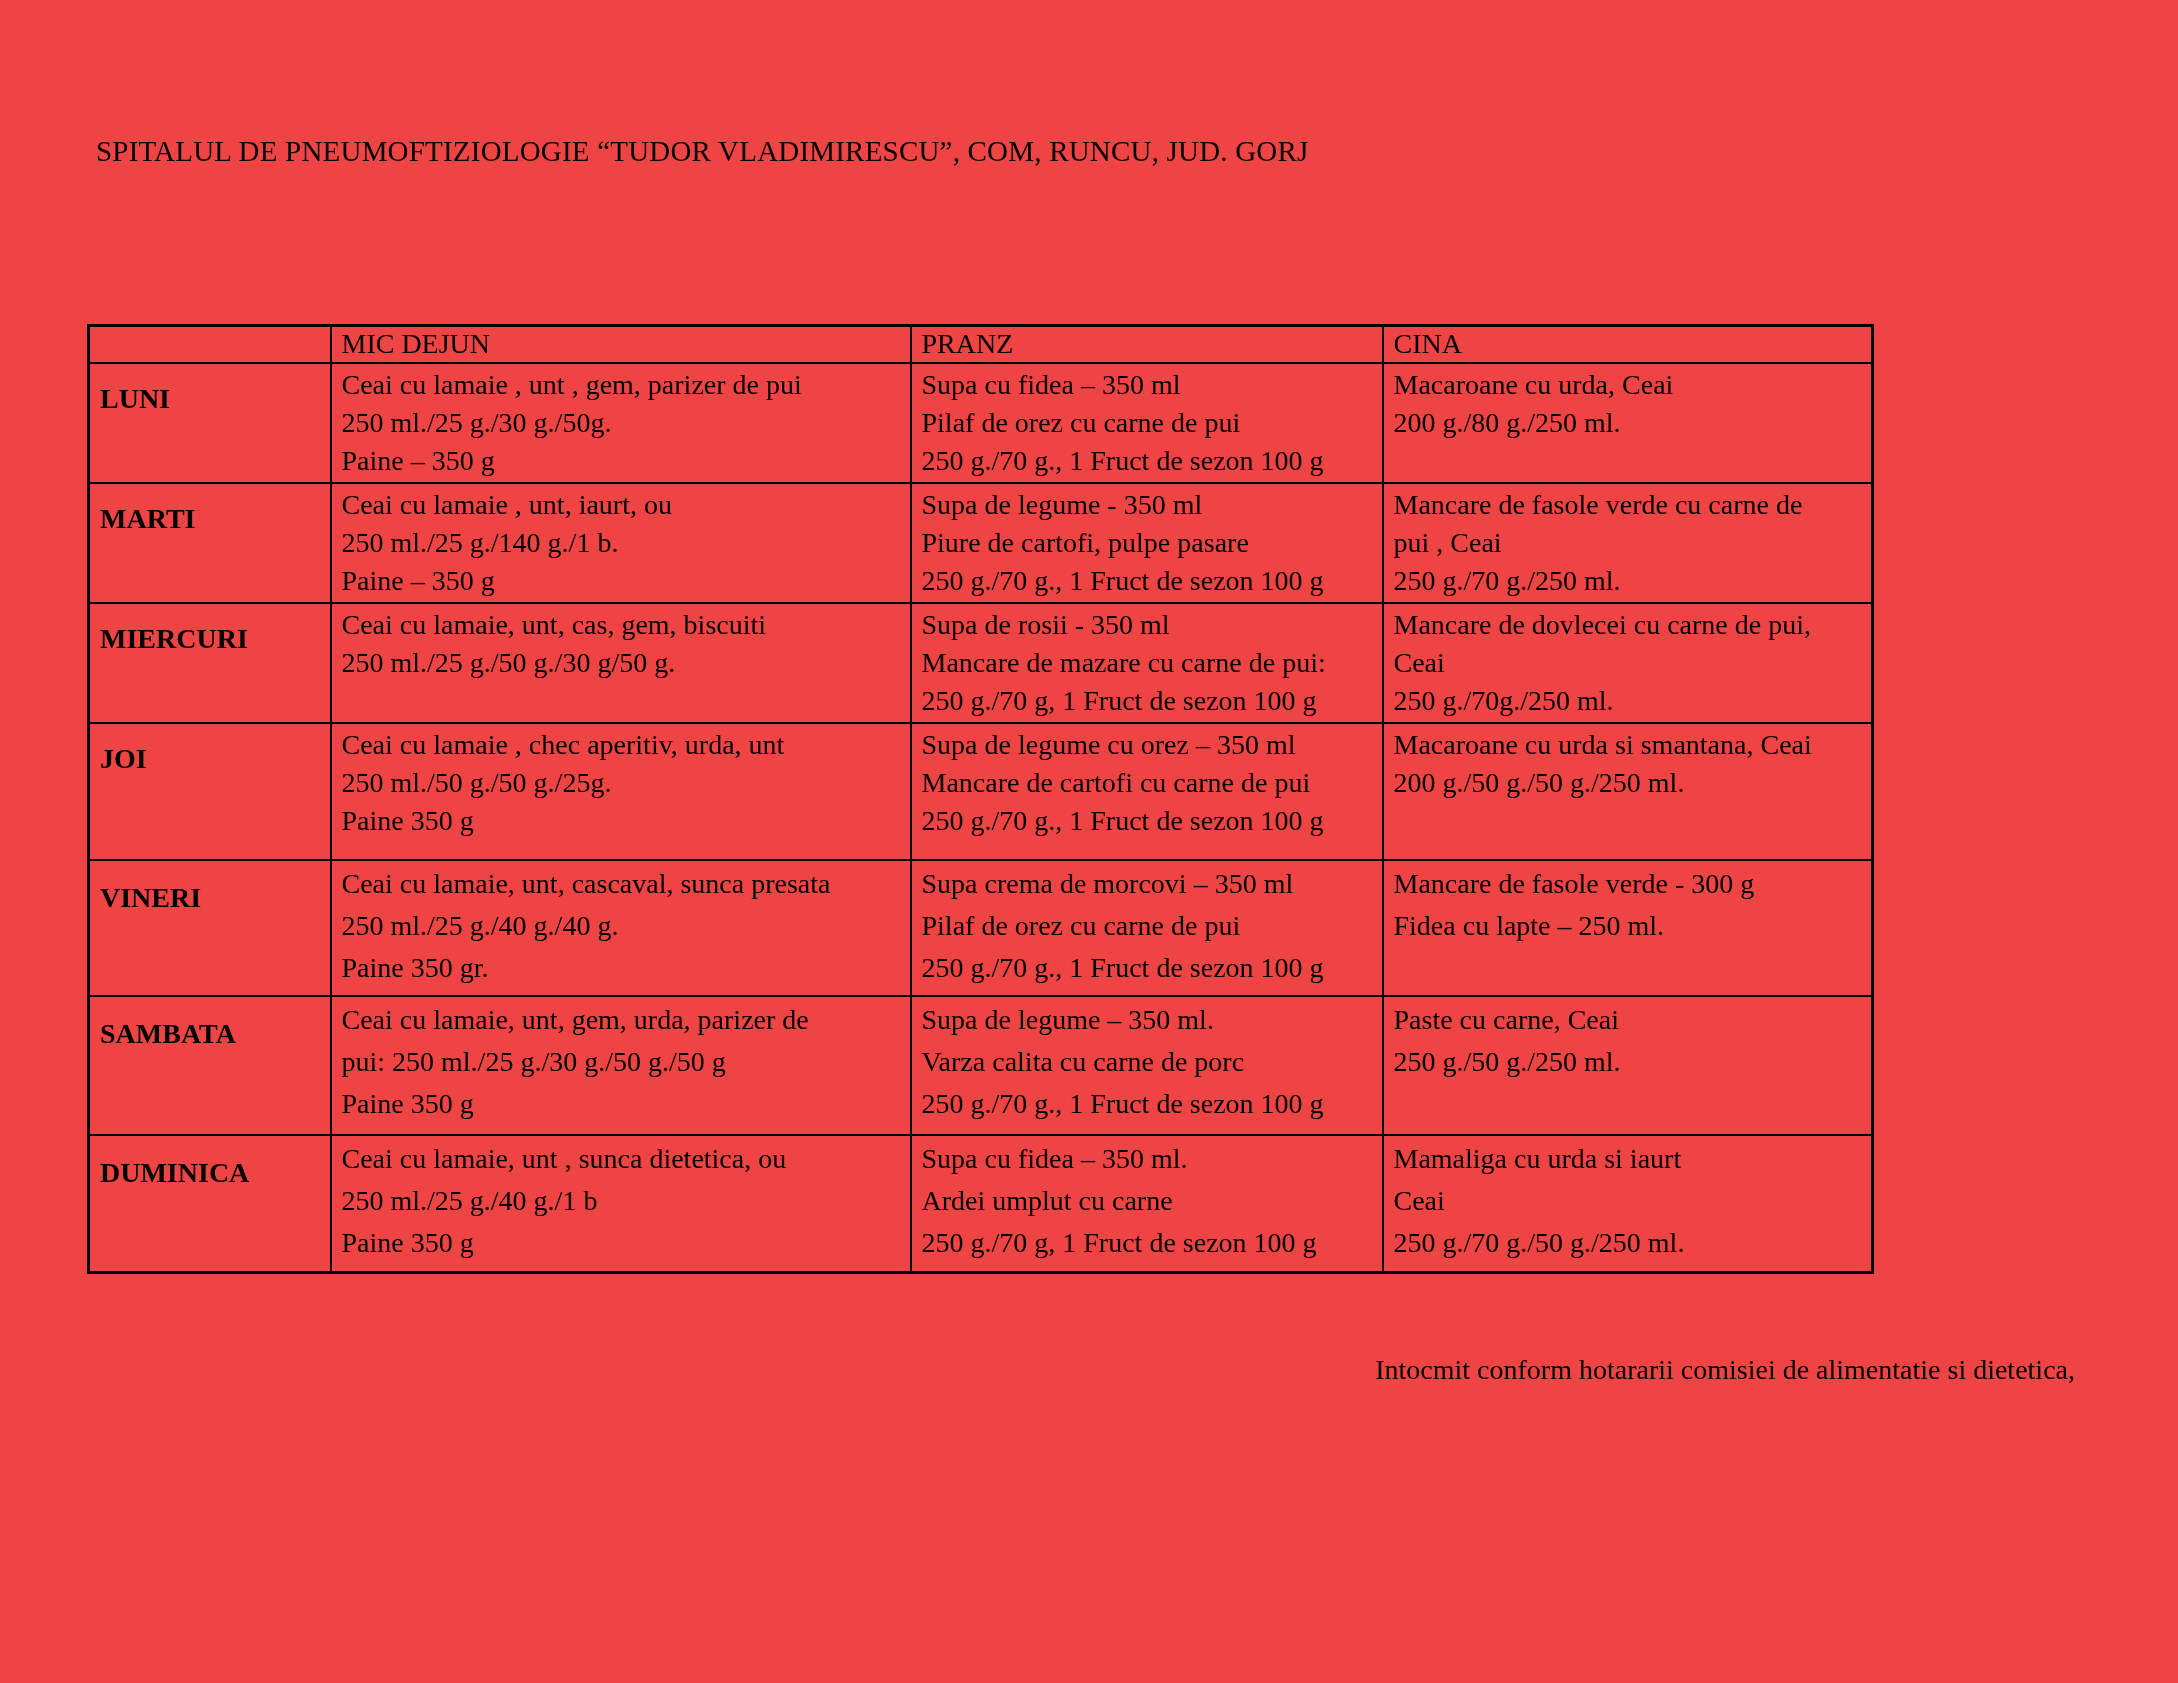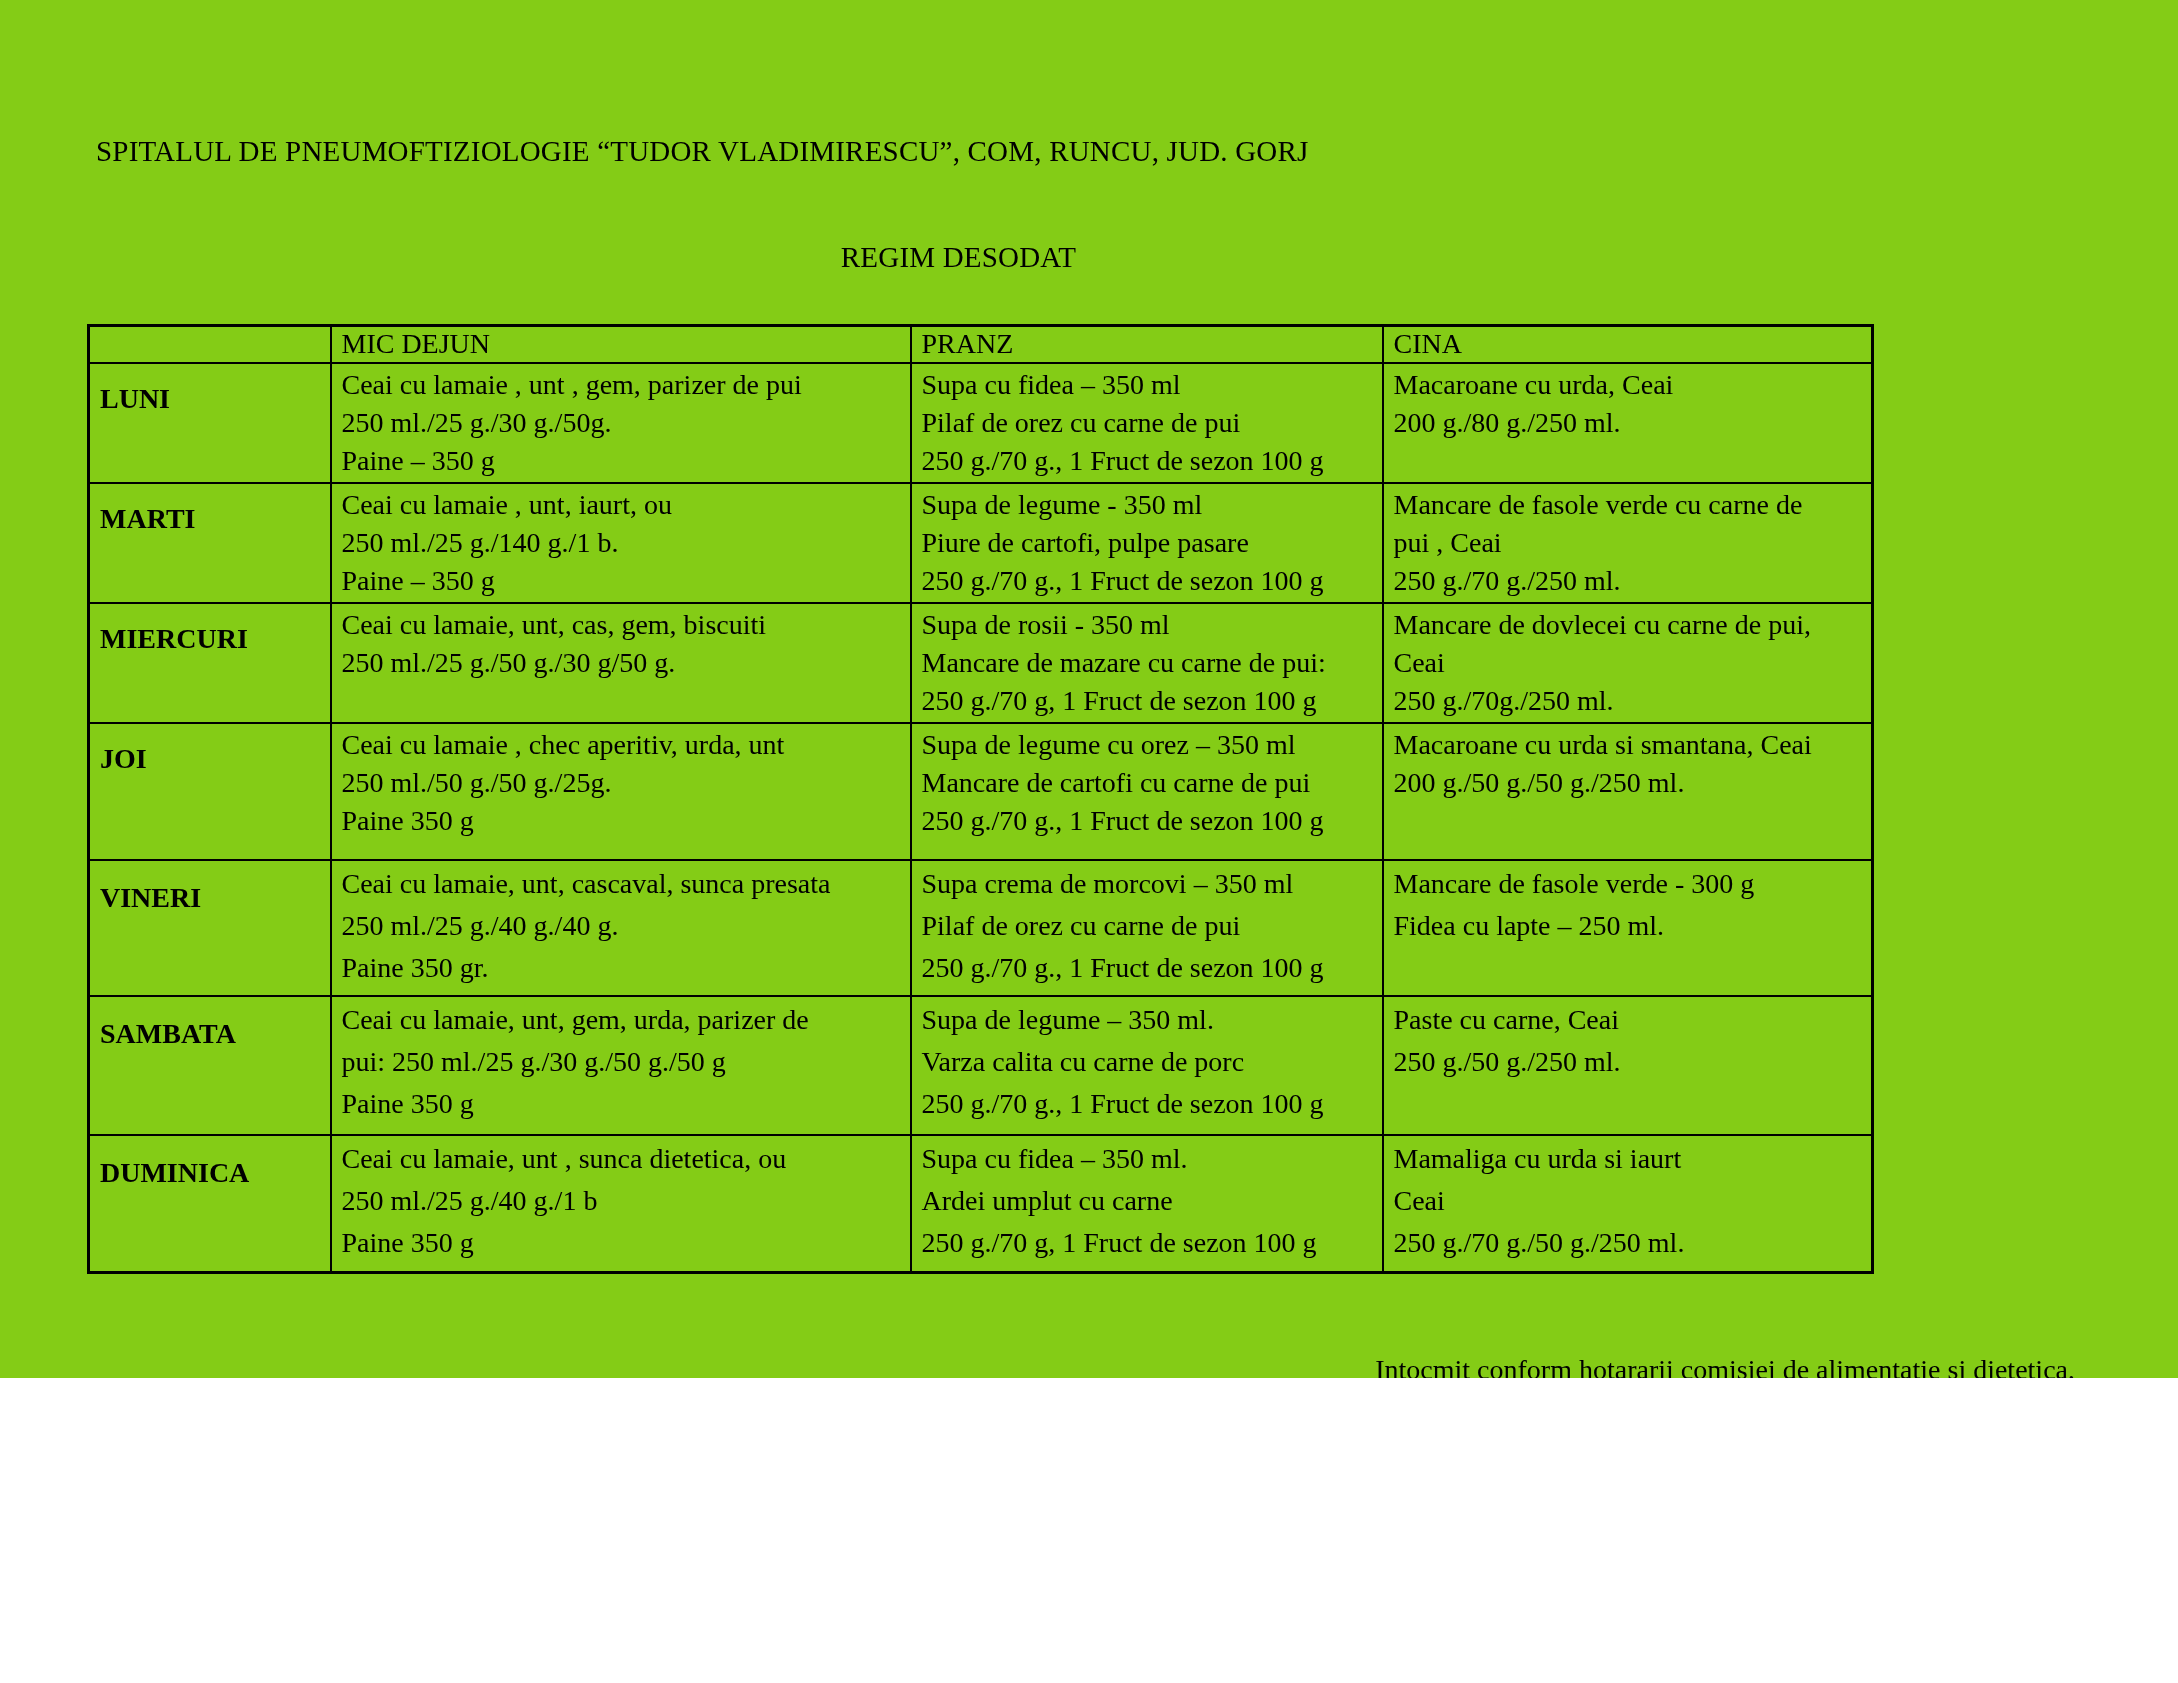--- a/index.html
+++ b/index.html
@@ -5,22 +5,22 @@
   html, body {
     margin: 0;
     padding: 0;
     background: #ffffff;
     color: #000000;
     font-family: "Liberation Serif", "DejaVu Serif", serif;
   }
   .page {
     position: relative;
     width: 2178px;
-    height: 1378px;
-    background: #84cc16;
+    height: 1683px;
+    background: #ef4444;
     overflow: hidden;
   }
   .doc-title {
     position: absolute;
     left: 96px;
     top: 135px;
     font-size: 29px;
     white-space: nowrap;
     letter-spacing: 0.2px;
   }
@@ -83,23 +83,20 @@
     line-height: 43px;
   }
 </style>
 </head>
 <body>
 
 <div class="page">
 
   <div class="doc-title">SPITALUL DE PNEUMOFTIZIOLOGIE “TUDOR VLADIMIRESCU”, COM, RUNCU, JUD. GORJ</div>
 
-  <div class="doc-subtitle-wrap">
-    <span class="doc-subtitle">REGIM DESODAT</span>
-  </div>
 
   <table class="menu-table">
     <colgroup>
       <col style="width:242px">
       <col style="width:580px">
       <col style="width:472px">
       <col style="width:490px">
     </colgroup>
     <thead>
       <tr class="header-row">

